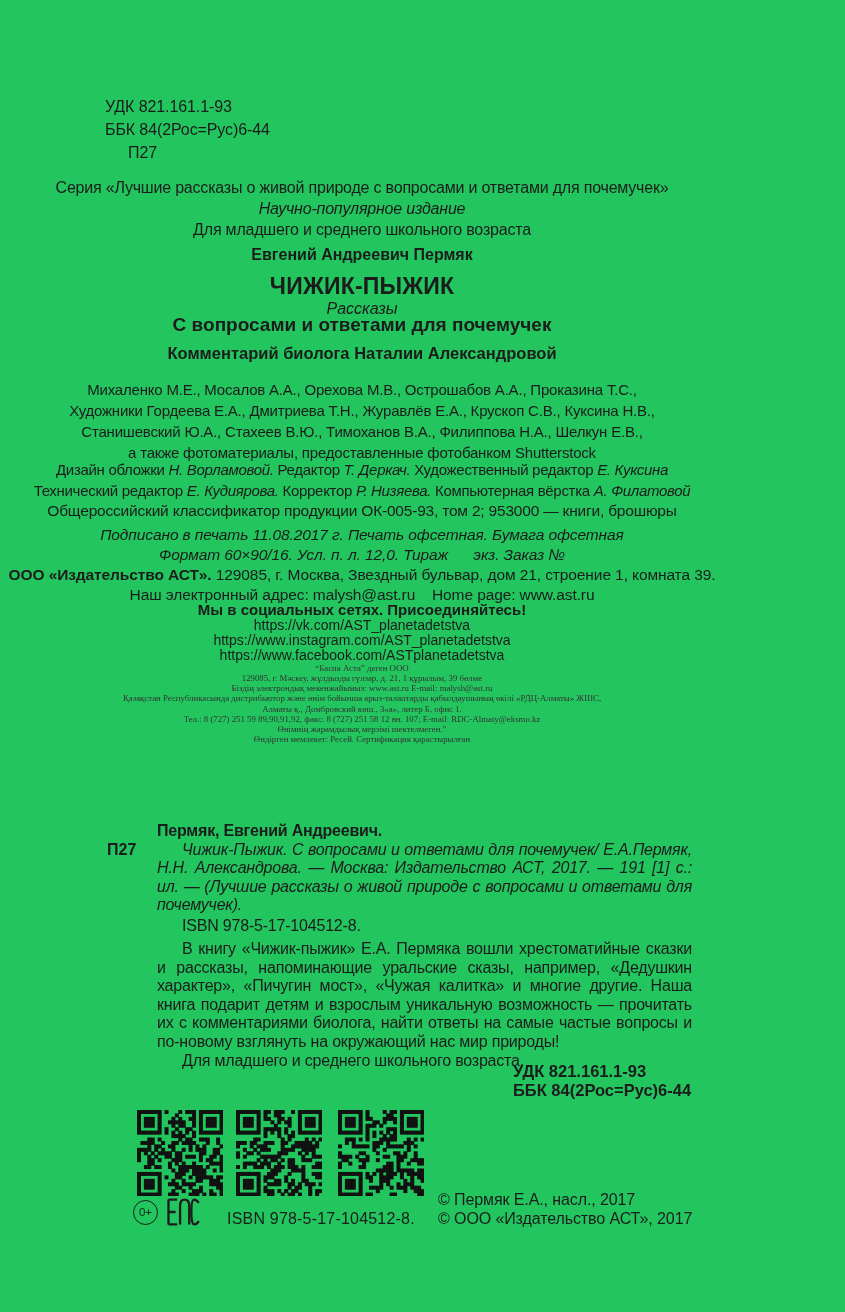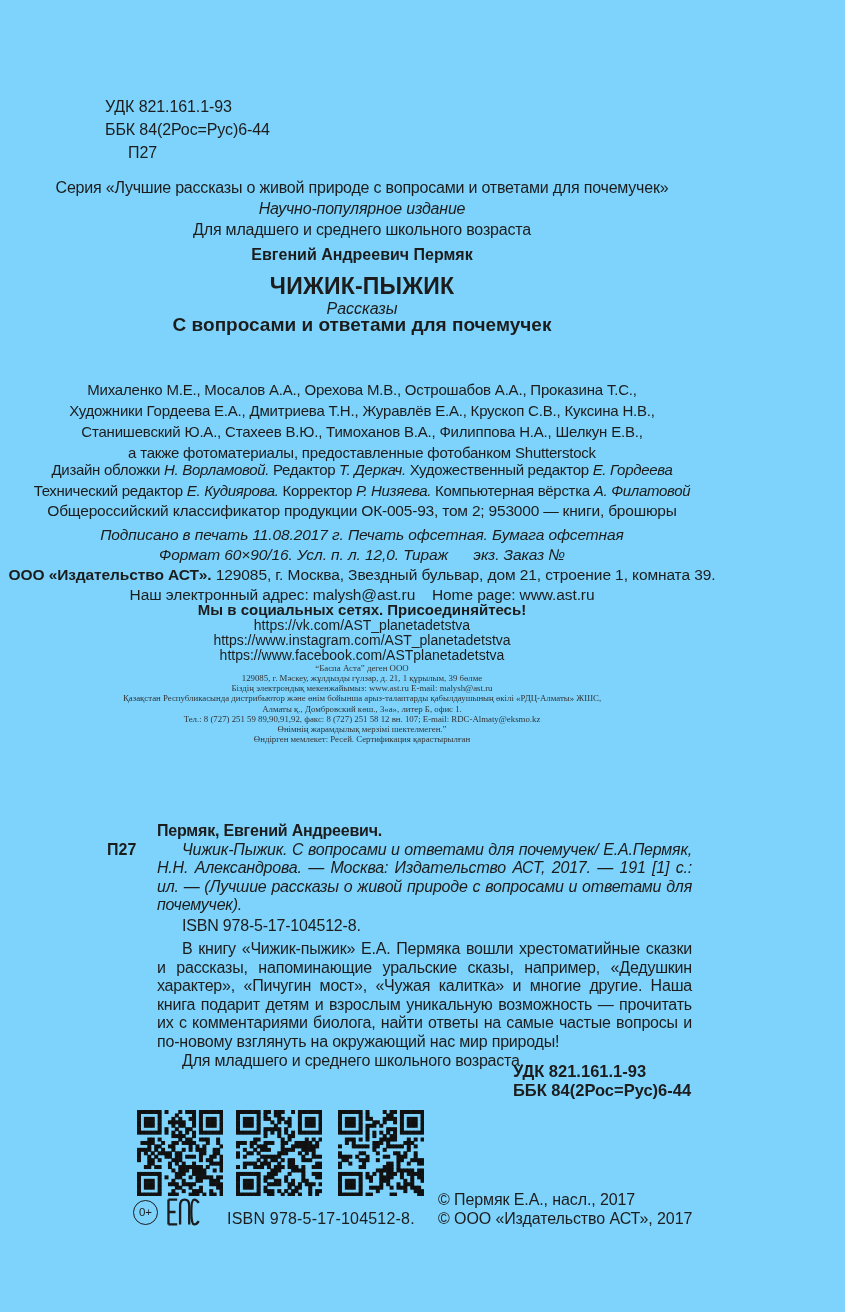--- a/index.html
+++ b/index.html
@@ -1,17 +1,17 @@
 <!DOCTYPE html>
 <html lang="ru"><head>
 <meta charset="utf-8">
 <style>
   html,body { margin:0; padding:0; background:#ffffff; }
   #page {
-    position:relative; width:845px; height:1312px; background:#7dd3fc;
+    position:relative; width:845px; height:1312px; background:#22c55e;
     font-family:"Liberation Sans", sans-serif; color:#1c1c1c; overflow:hidden;
   }
   .abs { position:absolute; }
   .ctr { left:0; width:724px; text-align:center; }
   .it { font-style:italic; }
   .bd { font-weight:bold; }
   .pre { white-space:pre-wrap; }
 
   #imprint-top { left:105px; top:95px; font-size:16px; line-height:23px; letter-spacing:-0.1px; }
   #imprint-top .code-line { padding-left:23px; }
@@ -74,30 +74,31 @@
   <div id="series-block" class="abs ctr">
     <div>Серия «Лучшие рассказы о живой природе с вопросами и ответами для почемучек»</div>
     <div class="it">Научно-популярное издание</div>
     <div>Для младшего и среднего школьного возраста</div>
   </div>
 
   <div id="author-line" class="abs ctr">Евгений Андреевич Пермяк</div>
   <div id="book-title" class="abs ctr">ЧИЖИК-ПЫЖИК</div>
   <div id="genre-line" class="abs ctr">Рассказы</div>
   <div id="subtitle-line" class="abs ctr">С вопросами и ответами для почемучек</div>
+  <div id="commentary-line" class="abs ctr">Комментарий биолога Наталии Александровой</div>
 
   <div id="artists-block" class="abs ctr">
       <div class="ln">Михаленко М.Е., Мосалов А.А., Орехова М.В., Острошабов А.А., Проказина Т.С.,</div>
       <div class="ln">Художники Гордеева Е.А., Дмитриева Т.Н., Журавлёв Е.А., Крускоп С.В., Куксина Н.В.,</div>
       <div class="ln">Станишевский Ю.А., Стахеев В.Ю., Тимоханов В.А., Филиппова Н.А., Шелкун Е.В.,</div>
       <div class="ln">а также фотоматериалы, предоставленные фотобанком Shutterstock</div>
     </div>
 
   <div id="staff-block" class="abs ctr">
-    <div><span>Дизайн обложки </span><span class="it">Н. Ворламовой.</span><span> Редактор </span><span class="it">Т. Деркач.</span><span> Художественный редактор </span><span class="it">Е. Гордеева</span></div>
+    <div><span>Дизайн обложки </span><span class="it">Н. Ворламовой.</span><span> Редактор </span><span class="it">Т. Деркач.</span><span> Художественный редактор </span><span class="it">Е. Куксина</span></div>
     <div><span>Технический редактор </span><span class="it">Е. Кудиярова.</span><span> Корректор </span><span class="it">Р. Низяева.</span><span> Компьютерная вёрстка </span><span class="it">А. Филатовой</span></div>
   </div>
 
   <div id="classifier-line" class="abs ctr">Общероссийский классификатор продукции ОК-005-93, том 2; 953000 — книги, брошюры</div>
 
   <div id="print-info" class="abs ctr">
     <div>Подписано в печать 11.08.2017 г. Печать офсетная. Бумага офсетная</div>
     <div class="pre">Формат 60×90/16. Усл. п. л. 12,0. Тираж      экз. Заказ №</div>
   </div>
 

